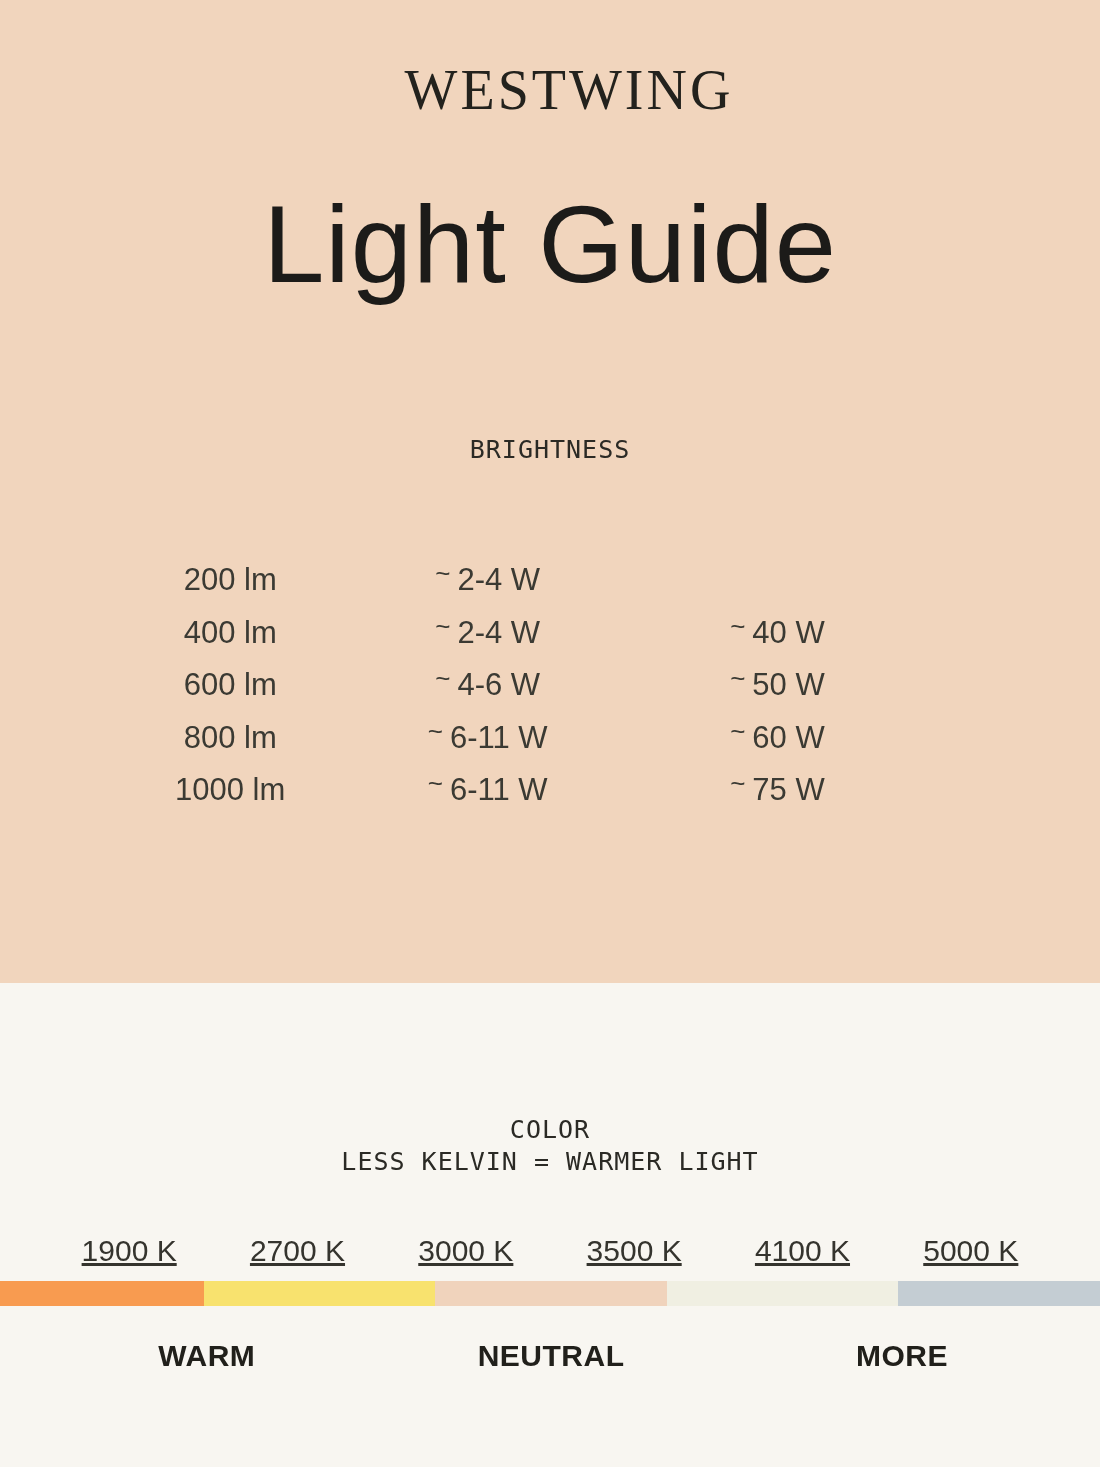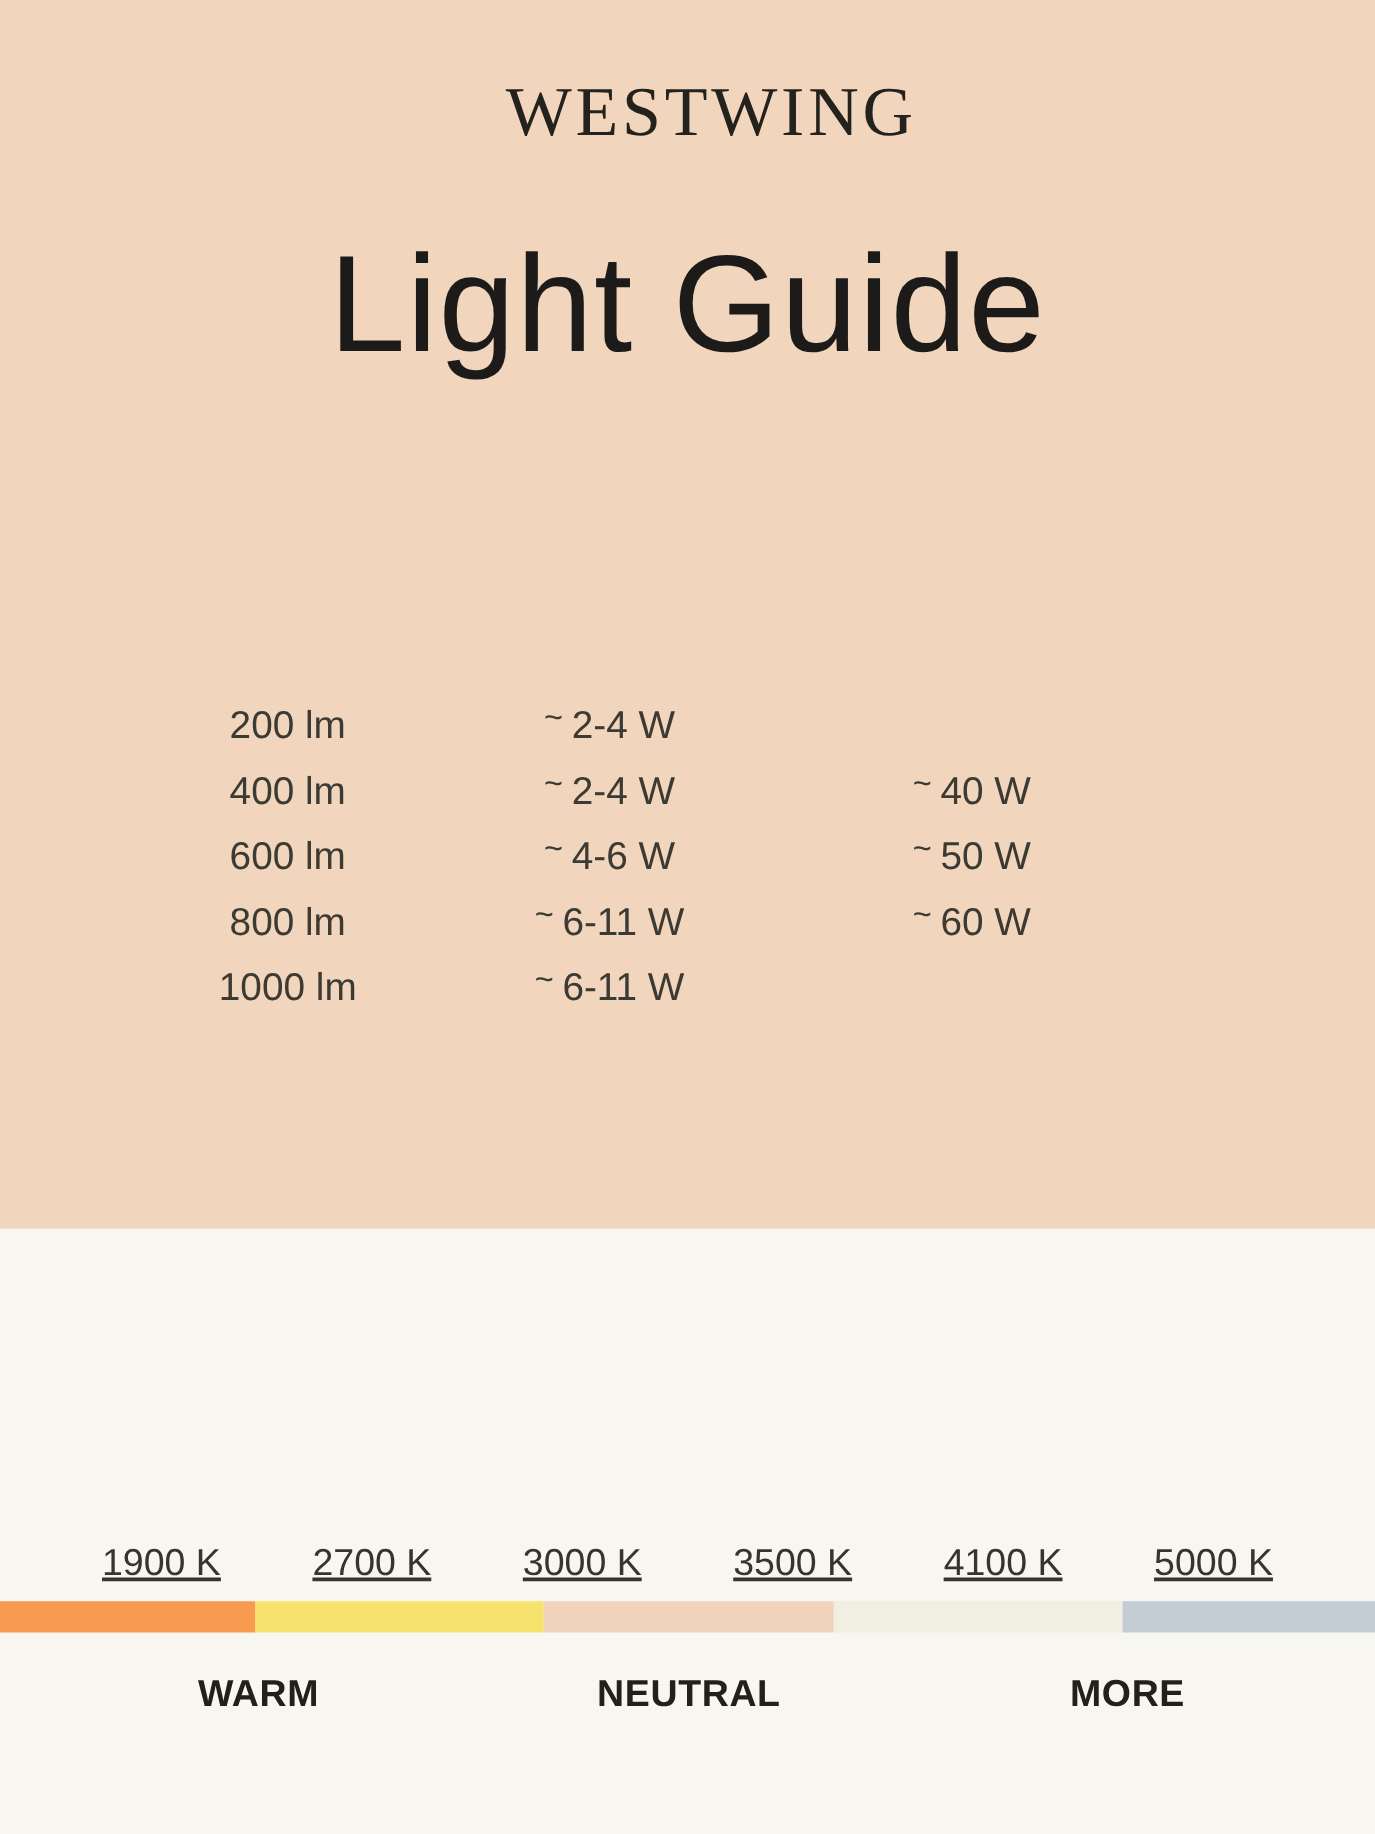--- a/index.html
+++ b/index.html
@@ -149,20 +149,21 @@
 <div class="page" style="background: rgb(248, 246, 241);">
 
   <section class="top-section" style="background: rgb(241, 213, 189);"></section>
   <section class="bottom-section" style="background: rgb(248, 246, 241);"></section>
 
   <div class="brand">WESTWING</div>
 
   <h1 class="title">Light Guide</h1>
 
   <div class="mono-block mono-brightness">
+    <div>BRIGHTNESS</div>
   </div>
 
   <div class="lumen-table">
     <div class="lumen-body">
         <div class="lumen-row">
           <div class="cell col-1">200 lm</div>
           <div class="cell col-2"><div class="approx">~</div>2-4 W</div>
         </div>
         <div class="lumen-row">
           <div class="cell col-1">400 lm</div>
@@ -175,24 +176,29 @@
           <div class="cell col-3"><div class="approx">~</div>50 W</div>
         </div>
         <div class="lumen-row">
           <div class="cell col-1">800 lm</div>
           <div class="cell col-2"><div class="approx">~</div>6-11 W</div>
           <div class="cell col-3"><div class="approx">~</div>60 W</div>
         </div>
         <div class="lumen-row">
           <div class="cell col-1">1000 lm</div>
           <div class="cell col-2"><div class="approx">~</div>6-11 W</div>
+          <div class="cell col-3"><div class="approx">~</div>75 W</div>
         </div>
       </div>
   </div>
 
+  <div class="mono-block mono-color">
+    <div>COLOR</div>
+    <div>LESS KELVIN = WARMER LIGHT</div>
+  </div>
 
   <div class="kelvin-row">
       <div class="kelvin-cell">1900 K</div>
       <div class="kelvin-cell">2700 K</div>
       <div class="kelvin-cell">3000 K</div>
       <div class="kelvin-cell">3500 K</div>
       <div class="kelvin-cell">4100 K</div>
       <div class="kelvin-cell">5000 K</div>
     </div>
 

